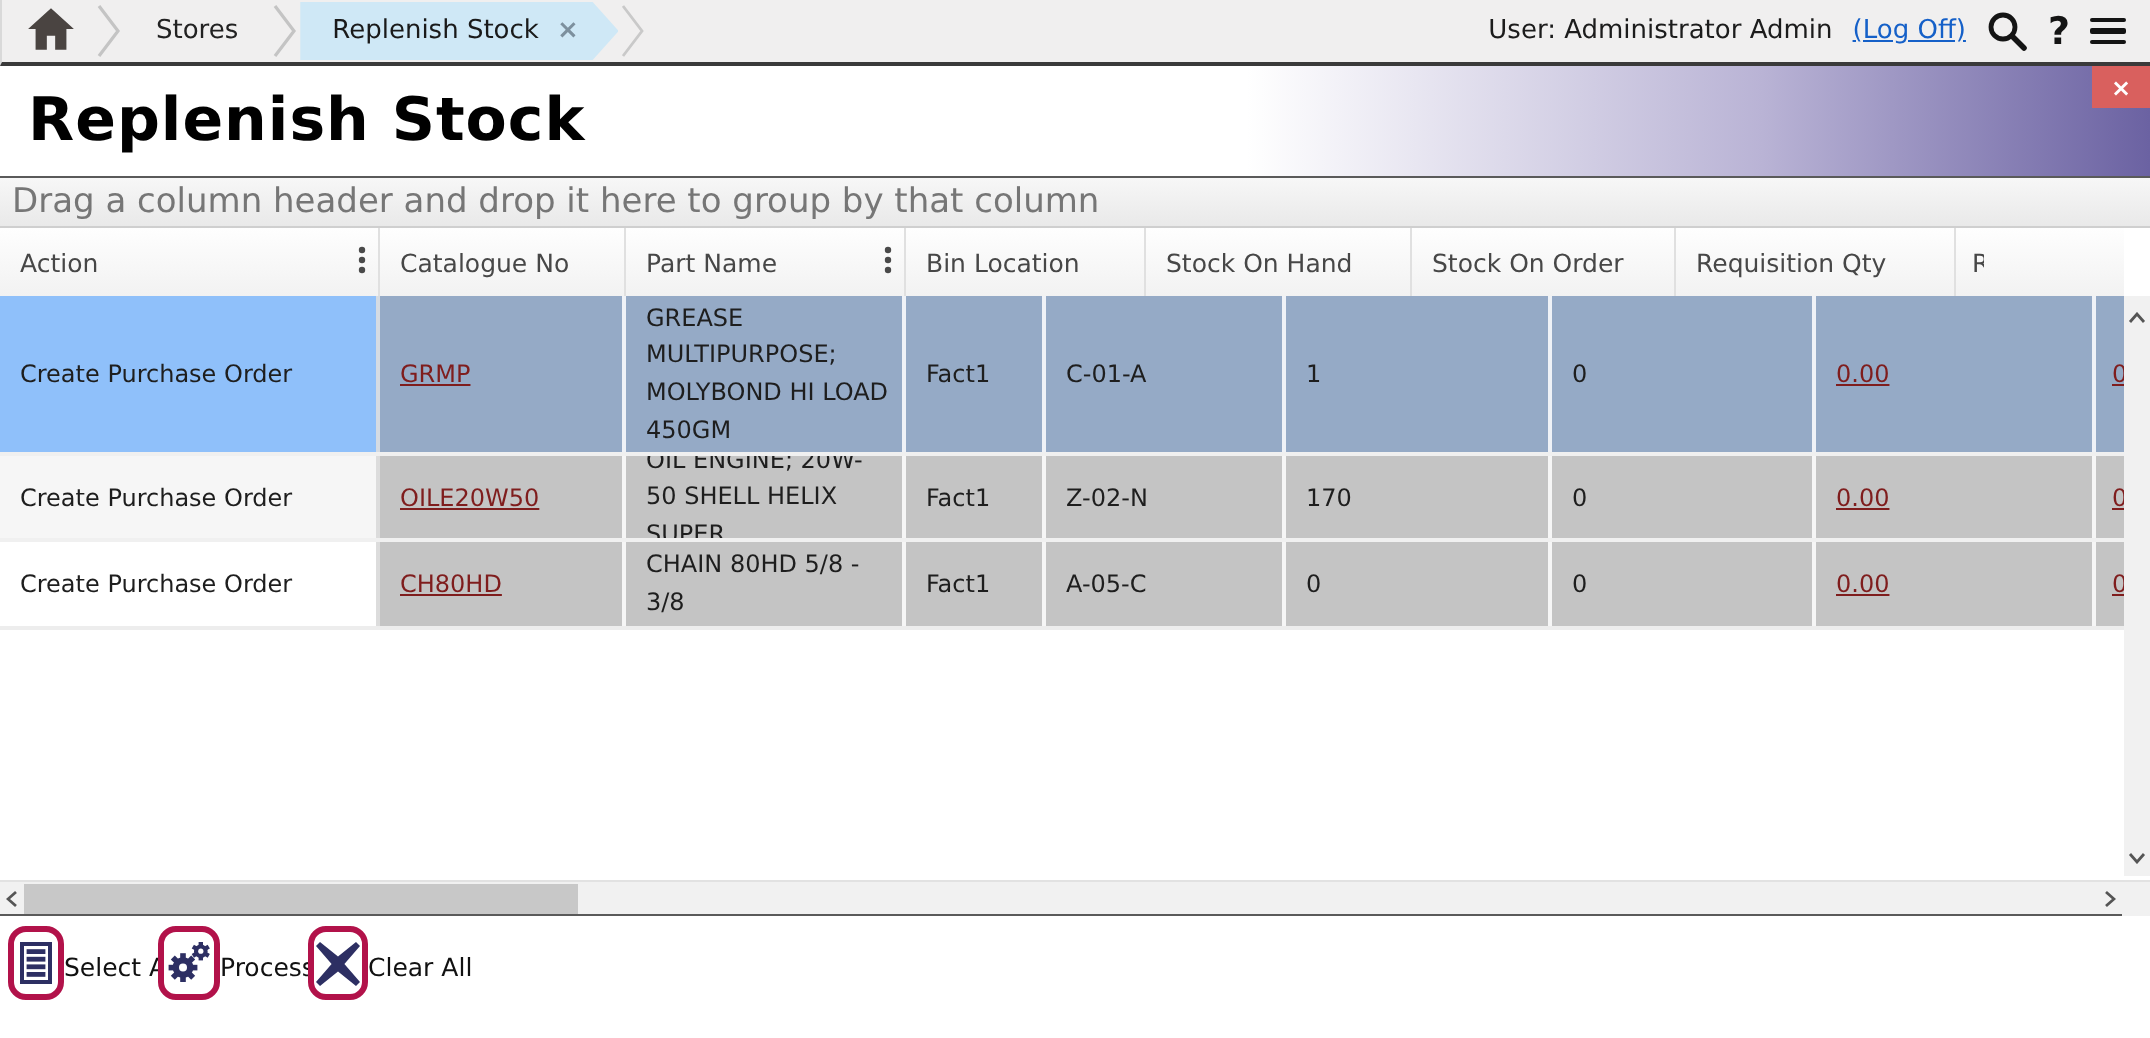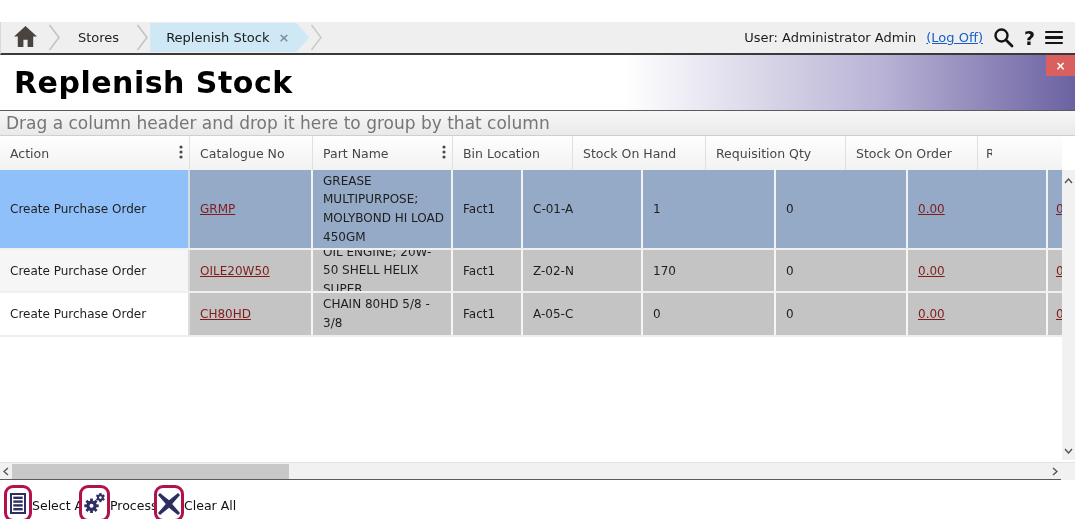--- a/index.html
+++ b/index.html
@@ -8,21 +8,20 @@
     font-family: "DejaVu Sans", "Liberation Sans", sans-serif;
     position: relative; overflow: hidden; background:#fff;
     width:1075px; height:519px; font-size:12px; color:#1e1e1e;
   }
 
   
   .topbar {
     height:33px; background:#f0efef; border-bottom:2px solid #3a3a3a;
     display:flex; align-items:center; padding-left:3px;
     border-left:1px solid #d9d9d9;
-    margin-top:22px;
   }
   .home-btn { padding:0 9px; display:flex; align-items:center; cursor:pointer; }
   .chev-sep { display:flex; align-items:center; margin:0 1px; }
   .tab-plain { padding:0 16px; font-size:13px; color:#222; cursor:pointer; }
   .tab-active {
     background:#cfe8f6; height:29px; display:flex; align-items:center;
     padding:0 6px 0 16px; font-size:13px; color:#1a1a1a; cursor:pointer;
     clip-path: polygon(0 0, calc(100% - 13px) 0, 100% 50%, calc(100% - 13px) 100%, 0 100%);
     padding-right:20px;
   }
@@ -211,30 +210,30 @@
           </svg></span>
     </div>
     <div class="hdr-cell c5">
       <span>Stock On Hand</span>
       <span class="dots"><svg width="4" height="14" viewBox="0 0 4 14">
             <circle cx="2" cy="2" r="1.6" fill="#4a4a4a"></circle>
             <circle cx="2" cy="7" r="1.6" fill="#4a4a4a"></circle>
             <circle cx="2" cy="12" r="1.6" fill="#4a4a4a"></circle>
           </svg></span>
     </div>
+    <div class="hdr-cell c6">
+      <span>Stock On Order</span>
+      <span class="dots"><svg width="4" height="14" viewBox="0 0 4 14">
+            <circle cx="2" cy="2" r="1.6" fill="#4a4a4a"></circle>
+            <circle cx="2" cy="7" r="1.6" fill="#4a4a4a"></circle>
+            <circle cx="2" cy="12" r="1.6" fill="#4a4a4a"></circle>
+          </svg></span>
+    </div>
     <div class="hdr-cell c7">
       <span>Requisition Qty</span>
-      <span class="dots"><svg width="4" height="14" viewBox="0 0 4 14">
-            <circle cx="2" cy="2" r="1.6" fill="#4a4a4a"></circle>
-            <circle cx="2" cy="7" r="1.6" fill="#4a4a4a"></circle>
-            <circle cx="2" cy="12" r="1.6" fill="#4a4a4a"></circle>
-          </svg></span>
-    </div>
-    <div class="hdr-cell c6">
-      <span>Stock On Order</span>
       <span class="dots"><svg width="4" height="14" viewBox="0 0 4 14">
             <circle cx="2" cy="2" r="1.6" fill="#4a4a4a"></circle>
             <circle cx="2" cy="7" r="1.6" fill="#4a4a4a"></circle>
             <circle cx="2" cy="12" r="1.6" fill="#4a4a4a"></circle>
           </svg></span>
     </div>
     <div class="hdr-cell c8">
       <span>R</span>
     </div>
   </div>

